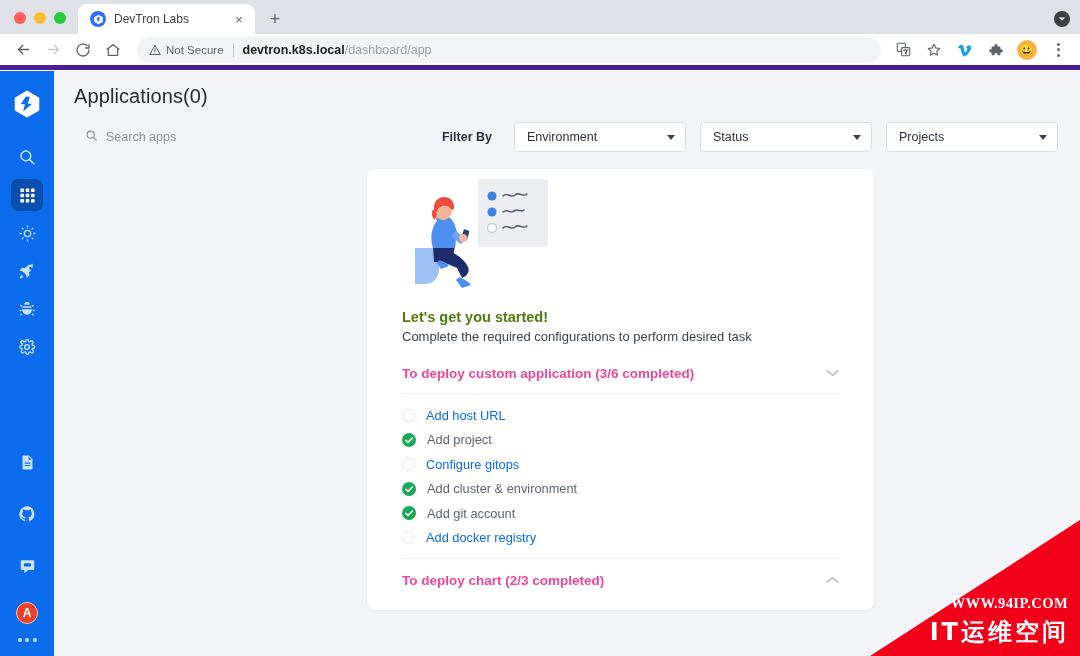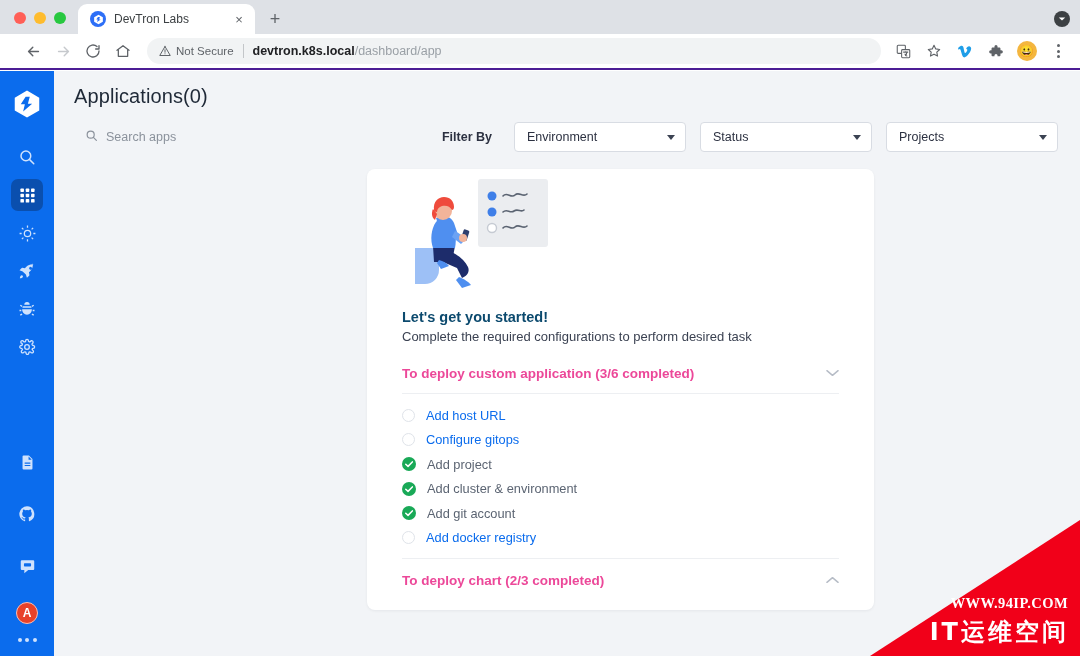--- a/index.html
+++ b/index.html
@@ -54,22 +54,22 @@
   }
   .tab-menu-circle {
     width: 16px; height: 16px; border-radius: 50%;
     background: #3c4043; display: flex;
     align-items: center; justify-content: center;
   }
 
   .toolbar {
     height: 36px; background: #fff;
     display: flex; align-items: center; gap: 2px;
-    padding: 0 8px 0 19px;
-    border-bottom: 2px solid #4c1d95;
+    padding: 0 8px 0 9px;
+    border-bottom: 5px solid #4c1d95;
     justify-content: flex-end;
   }
   .tb-btn {
     width: 28px; height: 28px; border-radius: 50%;
     display: flex; align-items: center; justify-content: center;
     color: #5f6368; flex: 0 0 auto;
   }
   .tb-btn.disabled { color: #c6c9cd; }
   .omnibox {
     flex: 1; height: 26px; background: #f1f3f4;
@@ -167,21 +167,21 @@
 
   
   .card {
     position: absolute; left: 313px; top: 98px;
     width: 507px; background: #fff;
     border-radius: 8px; box-shadow: 0 1px 3px rgba(16,24,40,.06);
     padding: 0 18px;
   }
   .illus { height: 130px; display: flex; align-items: center; padding-left: 18px; }
   .headline {
-    font-size: 14.5px; font-weight: 700; color: #0c4a6e;
+    font-size: 14.5px; font-weight: 700; color: #4d7c0f;
     padding: 10px 0 0 17px;
   }
   .subline {
     font-size: 13px; color: #3b4252; padding: 4px 0 0 17px;
   }
   .section-head {
     display: flex; align-items: center; justify-content: space-between;
     padding: 22px 17px 12px 17px;
   }
   .section-title { font-size: 13.5px; font-weight: 700; color: #ec4899; }
@@ -491,31 +491,31 @@
           </span>
         </div>
         <div class="hr"></div>
 
         <div class="checklist">
           <div class="check-item">
             <span class="circle-empty"></span>
             <span class="ci-todo">Add host URL</span>
           </div>
           <div class="check-item">
-            <span class="circle-empty"></span>
-            <span class="ci-todo">Configure gitops</span>
-          </div>
-          <div class="check-item">
             <span class="circle-done">
               <svg width="14" height="14" viewBox="0 0 16 16">
                   <circle cx="8" cy="8" r="8" fill="#19a957"></circle>
                   <path d="M4.3 8.2 6.9 10.7 11.8 5.6" stroke="#fff" stroke-width="1.7" fill="none" stroke-linecap="round" stroke-linejoin="round"></path>
                 </svg>
             </span>
             <span class="ci-done">Add project</span>
+          </div>
+          <div class="check-item">
+            <span class="circle-empty"></span>
+            <span class="ci-todo">Configure gitops</span>
           </div>
           <div class="check-item">
             <span class="circle-done">
               <svg width="14" height="14" viewBox="0 0 16 16">
                   <circle cx="8" cy="8" r="8" fill="#19a957"></circle>
                   <path d="M4.3 8.2 6.9 10.7 11.8 5.6" stroke="#fff" stroke-width="1.7" fill="none" stroke-linecap="round" stroke-linejoin="round"></path>
                 </svg>
             </span>
             <span class="ci-done">Add cluster &amp; environment</span>
           </div>

